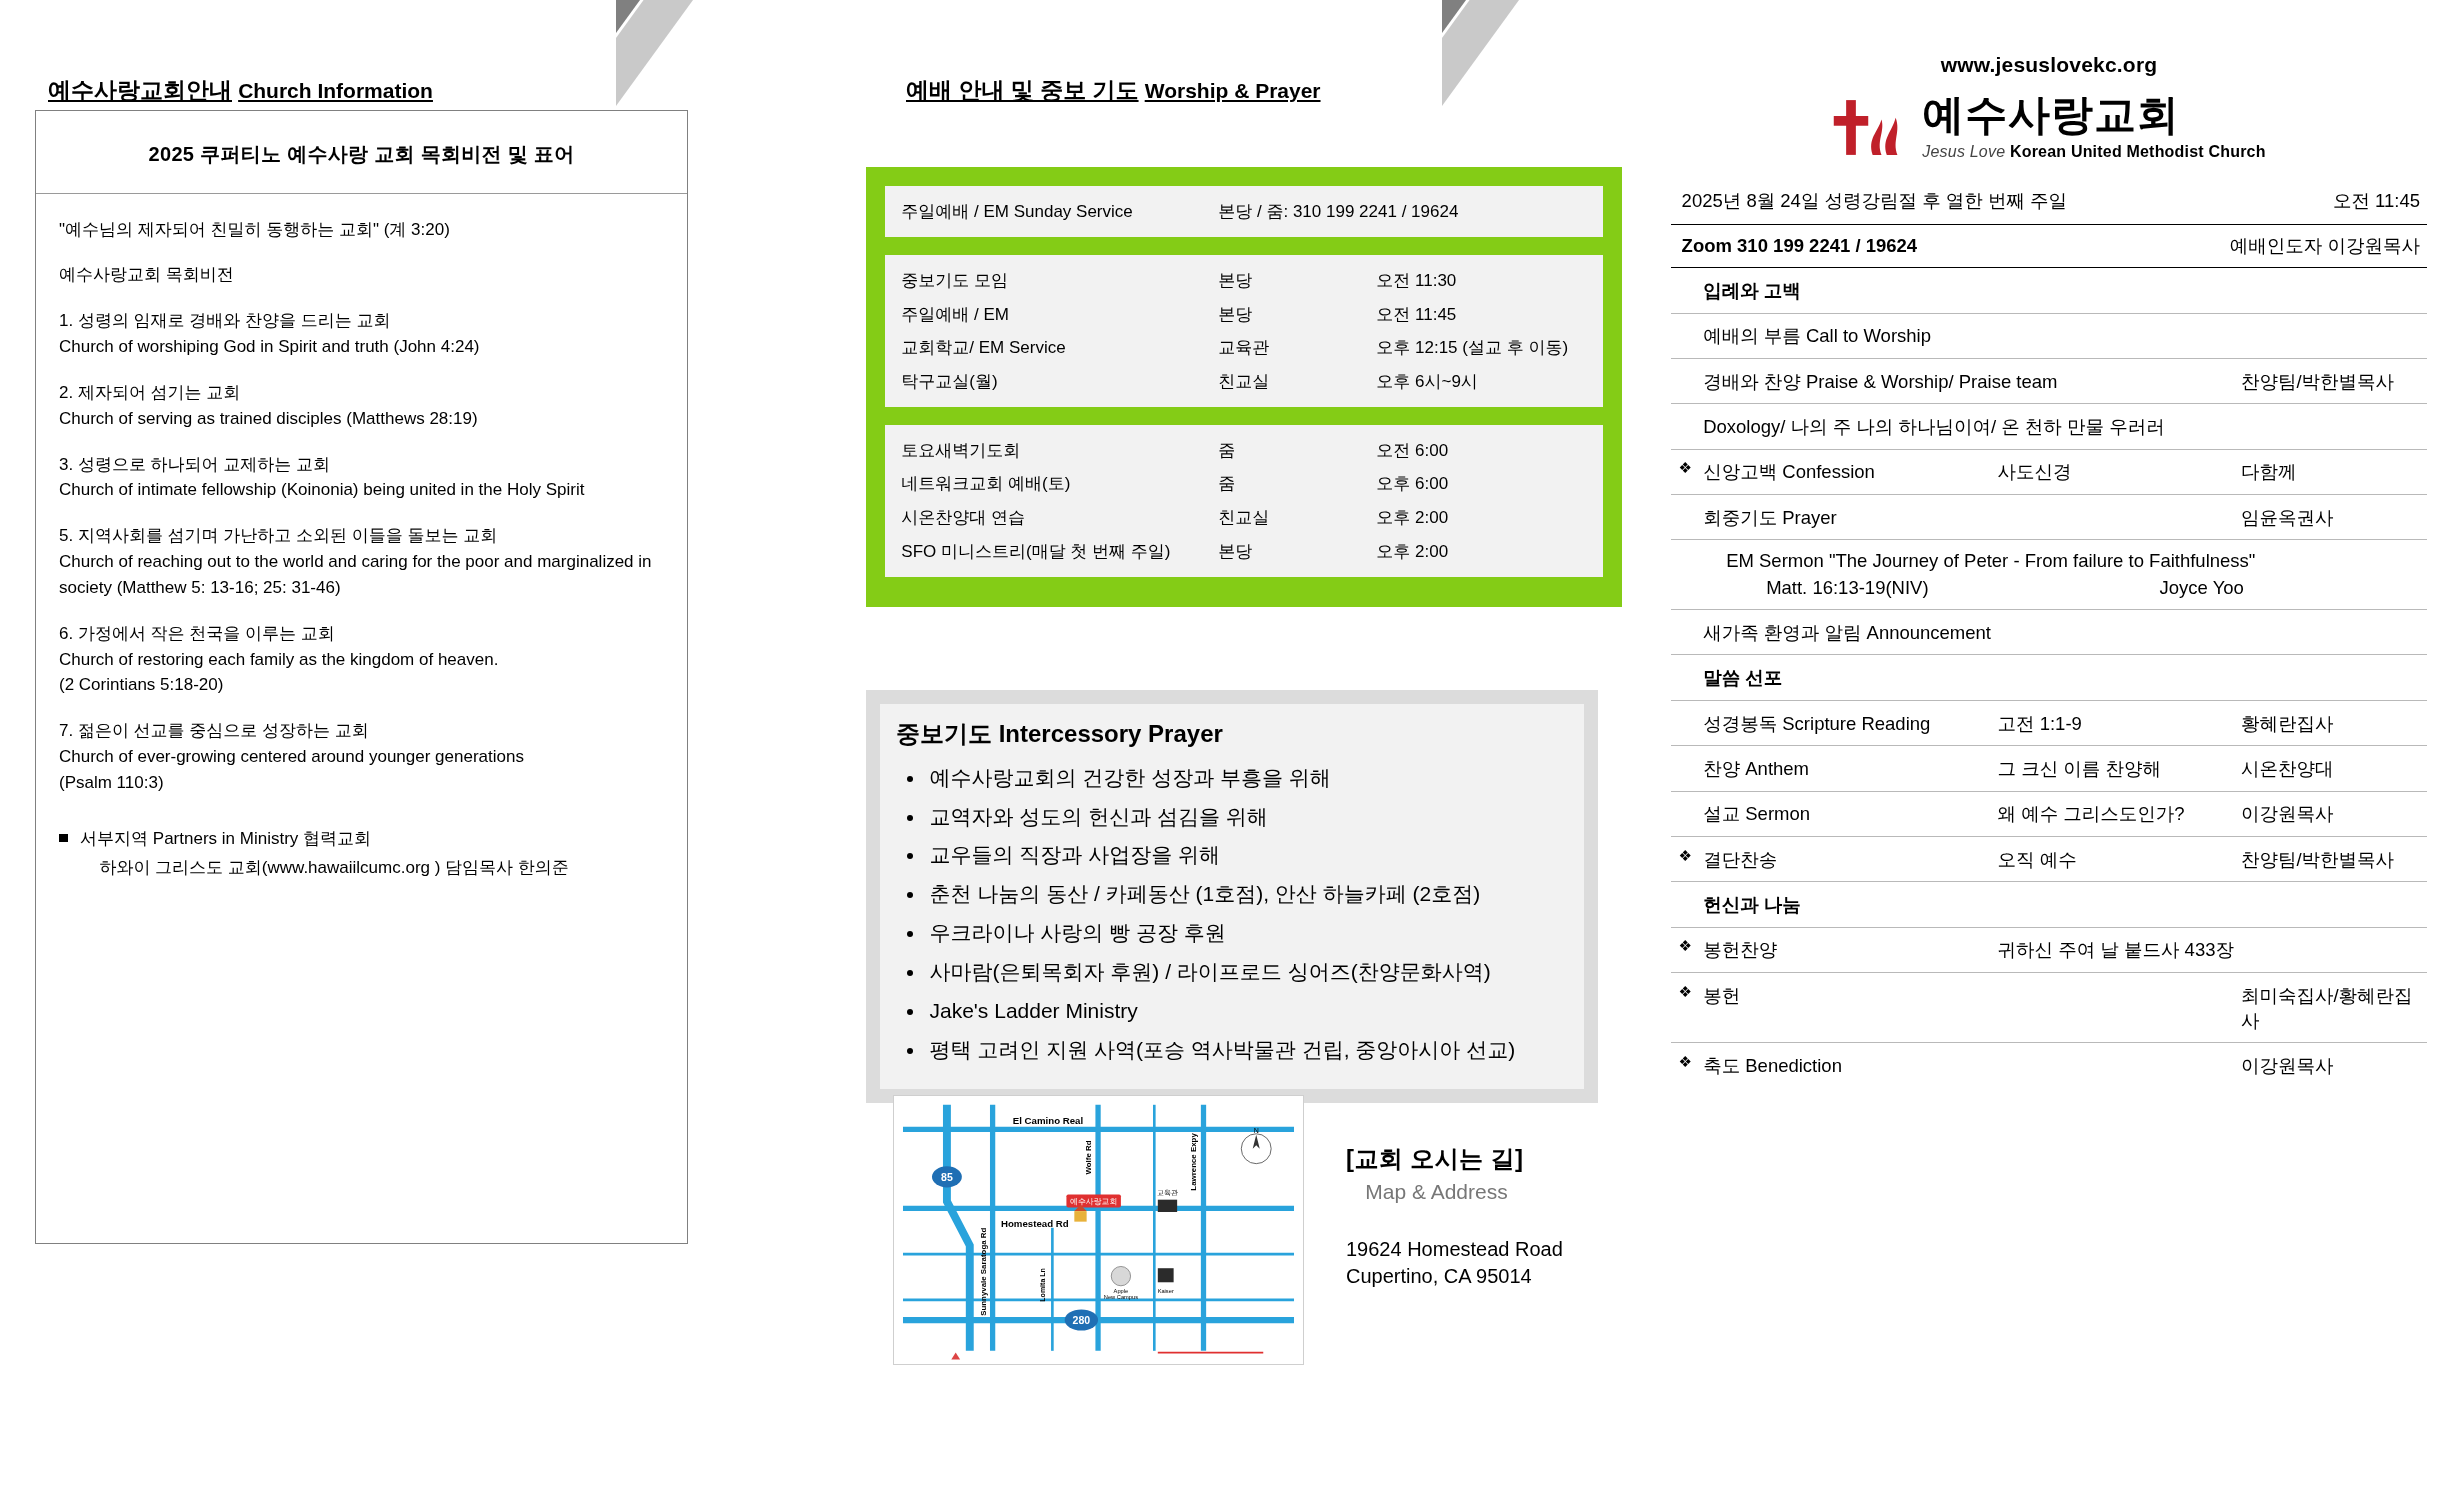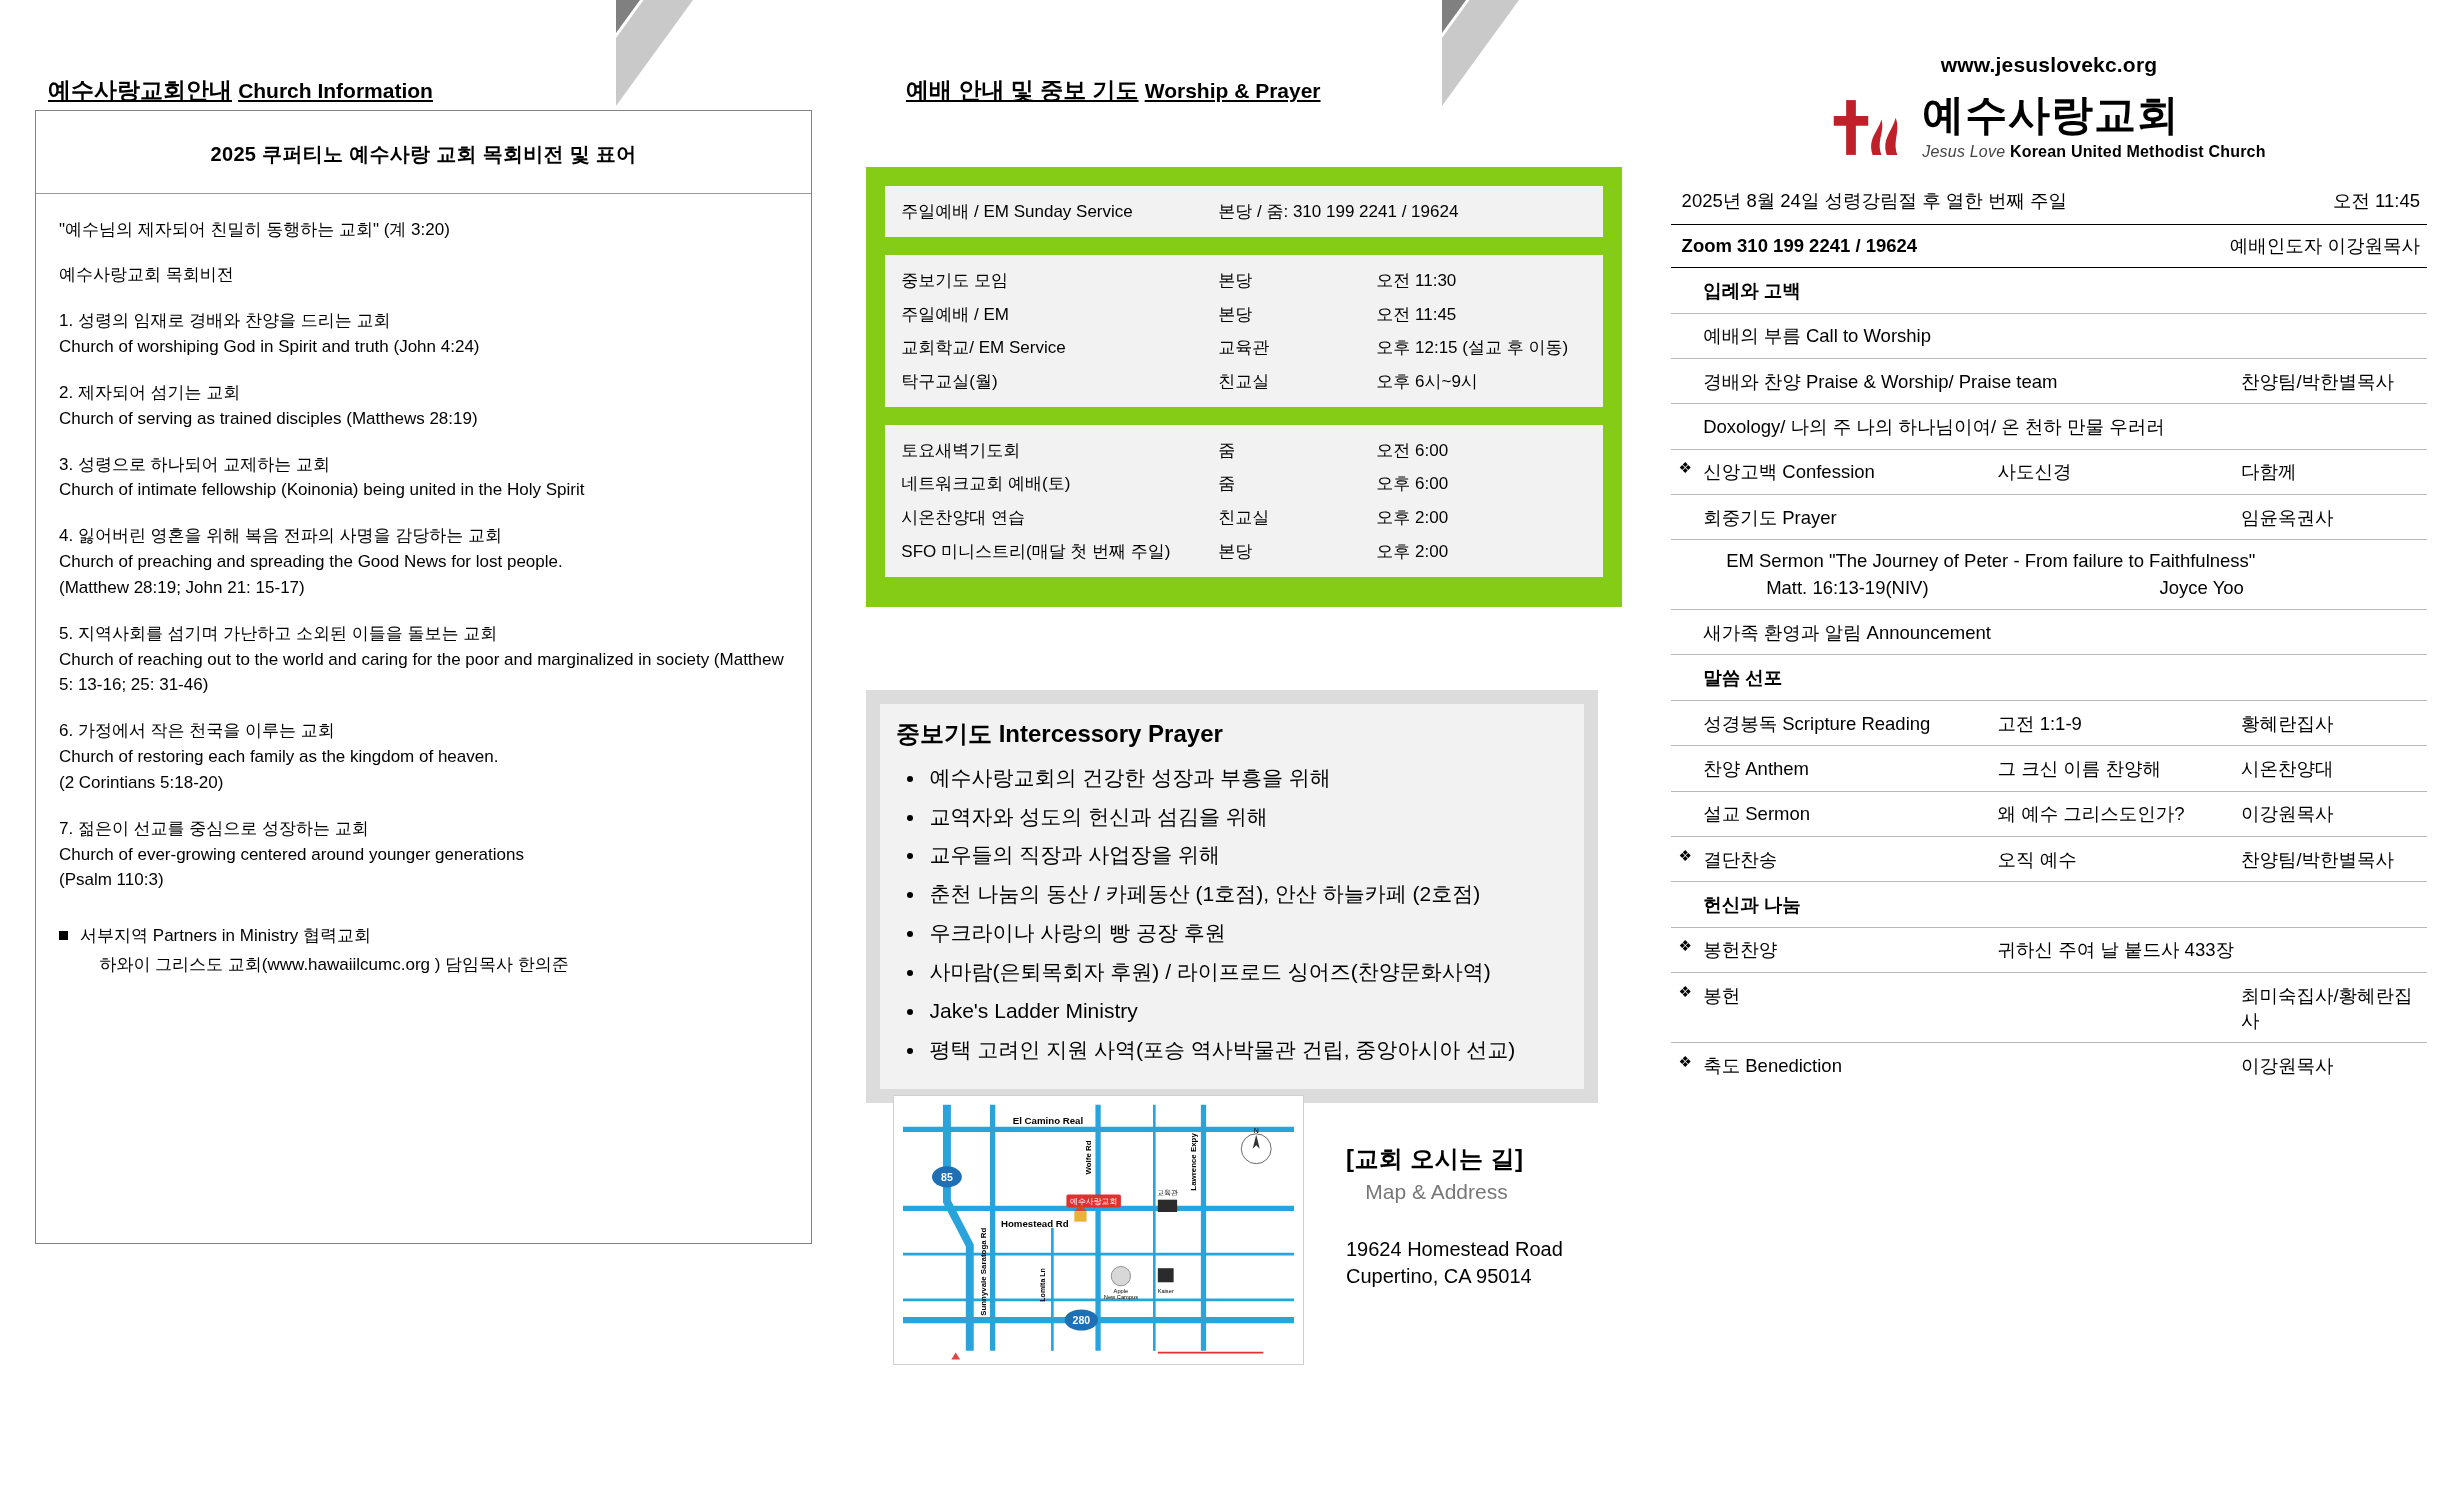--- a/index.html
+++ b/index.html
@@ -57,21 +57,21 @@
     font-size: 23px;
   }
   .col-head .en {
     text-decoration: underline;
     font-size: 21px;
   }
   .vision-box {
     position: absolute;
     left: 35px;
     top: 110px;
-    width: 777px;
+    width: 653px;
     height: 1134px;
     border: 1.8px solid #808080;
     box-sizing: border-box;
   }
   .vision-title {
     text-align: center;
     font-size: 20px;
     font-weight: bold;
     margin-top: 30px;
     letter-spacing: 0.3px;
@@ -301,23 +301,20 @@
     <div class="vision-rule"></div>
     <div class="vision-body">
       <p style="margin-top:23px;white-space:pre-line">"예수님의 제자되어 친밀히 동행하는 교회" (계 3:20)</p>
       <p style="white-space:pre-line">예수사랑교회 목회비전</p>
       <p style="white-space:pre-line">1. 성령의 임재로 경배와 찬양을 드리는 교회
 Church of worshiping God in Spirit and truth (John 4:24)</p>
       <p style="white-space:pre-line">2. 제자되어 섬기는 교회
 Church of serving as trained disciples (Matthews 28:19)</p>
       <p style="white-space:pre-line">3. 성령으로 하나되어 교제하는 교회
 Church of intimate fellowship (Koinonia) being united in the Holy Spirit</p>
-      <p style="white-space:pre-line">4. 잃어버린 영혼을 위해 복음 전파의 사명을 감당하는 교회
-Church of preaching and spreading the Good News for lost people.
-(Matthew 28:19; John 21: 15-17)</p>
       <p style="white-space:pre-line">5. 지역사회를 섬기며 가난하고 소외된 이들을 돌보는 교회
 Church of reaching out to the world and caring for the poor and marginalized in society (Matthew 5: 13-16; 25: 31-46)</p>
       <p style="white-space:pre-line">6. 가정에서 작은 천국을 이루는 교회
 Church of restoring each family as the kingdom of heaven.
 (2 Corintians 5:18-20)</p>
       <p style="white-space:pre-line">7. 젊은이 선교를 중심으로 성장하는 교회
 Church of ever-growing centered around younger generations
 (Psalm 110:3)</p>
 
       <div class="bullet-sq">

